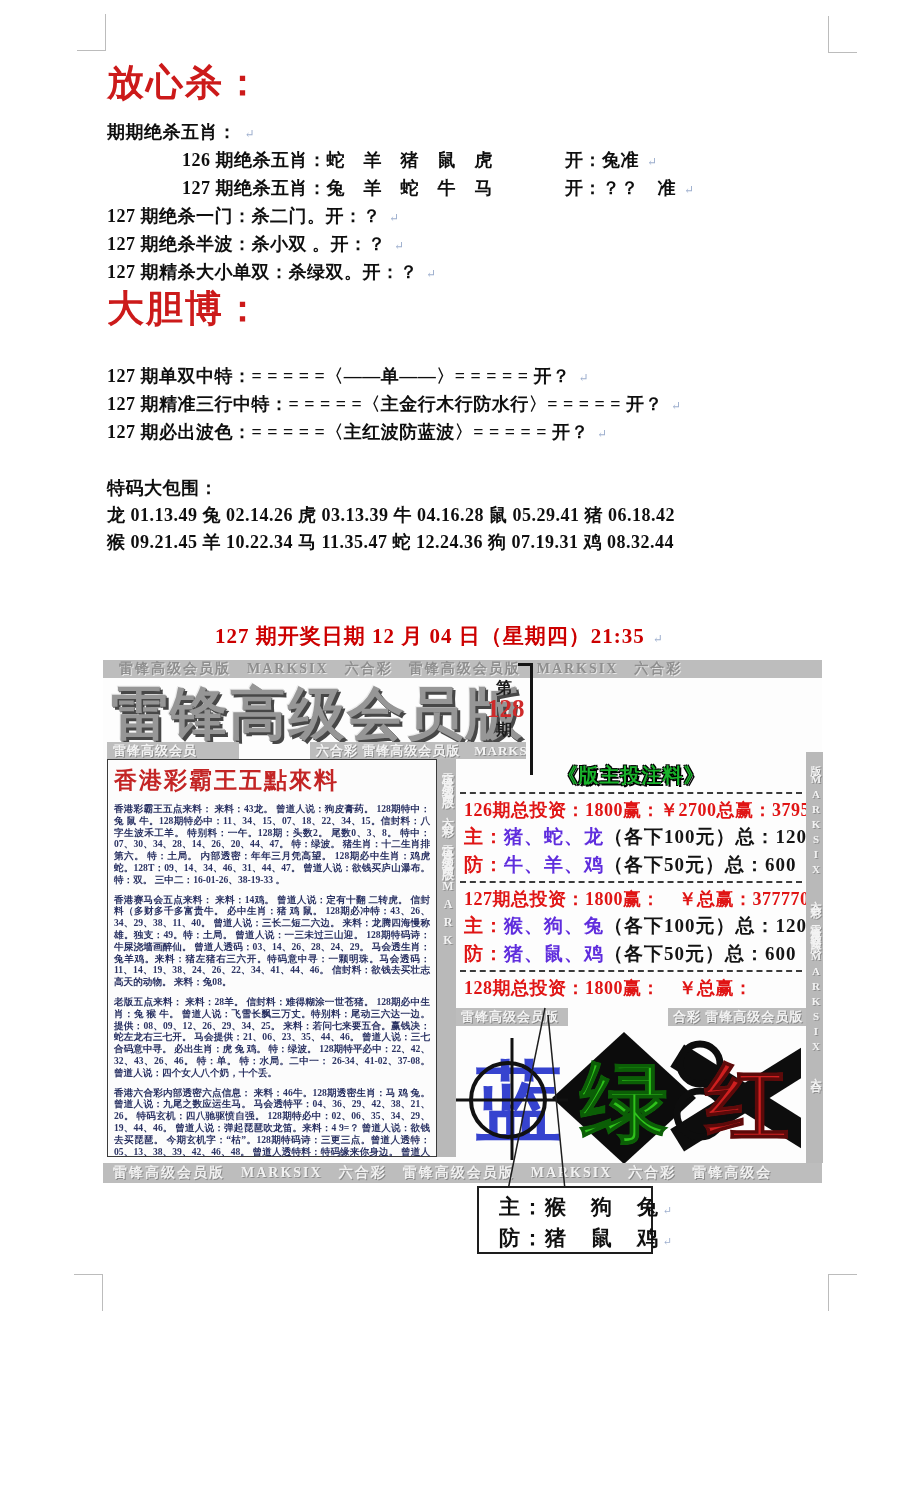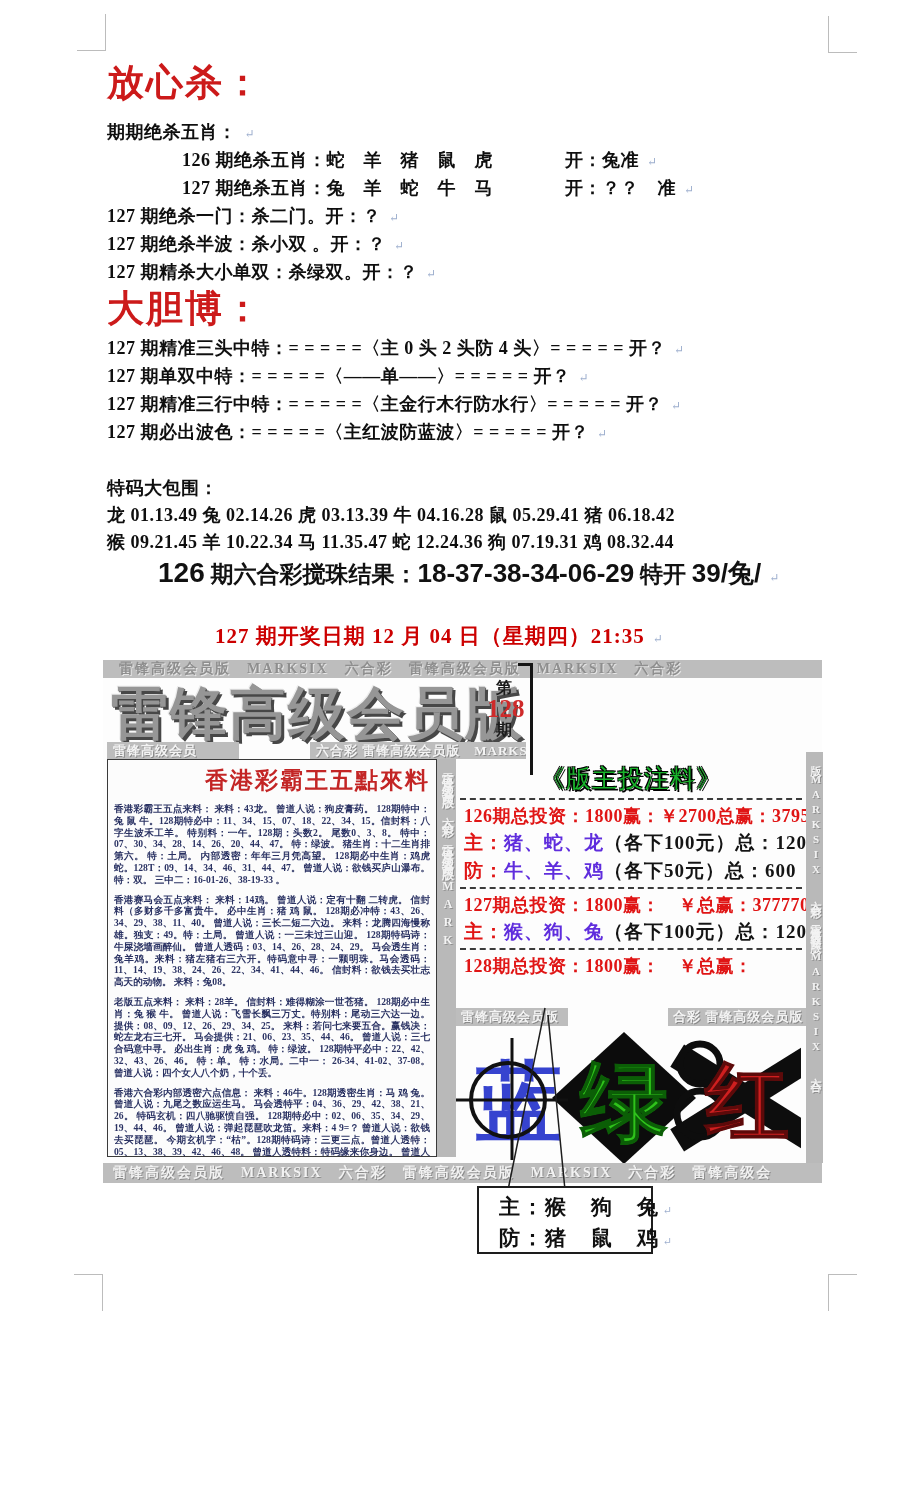--- a/index.html
+++ b/index.html
@@ -38,32 +38,32 @@
   .issue-no{font-size:25px;color:#cf2a2a;display:block;}
   .bracket-v{position:absolute;left:427px;top:3px;width:0;height:112px;border-left:3px solid #141414;}
   .bracket-t{position:absolute;left:415px;top:3px;width:15px;height:0;border-top:3px solid #141414;}
   .strip2{height:17px;line-height:17px;font-size:13px;color:#f4f4f4;letter-spacing:1px;
           top:82px;padding:0 6px;text-shadow:1px 1px 0 #8a8a8a;box-sizing:border-box;}
   .strip2-left{left:4px;width:132px;}
   .strip2-right{left:207px;width:216px;}
 
   .left-panel{position:absolute;left:4px;top:99px;width:330px;height:398px;border:1px solid #3a3a3a;
               background:#fcfcfc;box-sizing:border-box;padding:3px 6px;overflow:hidden;}
-  .lp-title{color:#c32525;font-size:23px;font-weight:bold;text-align:right;letter-spacing:2px;margin:2px 0 7px;}
+  .lp-title{color:#c32525;font-size:23px;font-weight:bold;text-align:left;letter-spacing:2px;margin:2px 0 7px;}
   .lp-para{font-size:9.6px;font-weight:bold;color:#2a3263;line-height:11.8px;text-align:justify;margin:0 0 8px;}
 
   .mid-strip{position:absolute;left:334px;top:99px;width:19px;height:398px;background:#b9b9b9;
              color:#f3f3f3;font-size:12px;font-weight:bold;writing-mode:vertical-rl;text-orientation:upright;
              letter-spacing:4px;padding-top:4px;box-sizing:border-box;overflow:hidden;text-shadow:1px 1px 0 #8f8f8f;}
   .side-strip{position:absolute;left:703px;top:92px;width:17px;height:411px;background:#b9b9b9;
               color:#f3f3f3;font-size:11px;font-weight:bold;writing-mode:vertical-rl;text-orientation:upright;
               letter-spacing:3px;padding-top:4px;box-sizing:border-box;overflow:hidden;text-shadow:1px 1px 0 #8f8f8f;}
 
   .right-panel{position:absolute;left:353px;top:99px;width:350px;height:246px;overflow:hidden;}
-  .rp-title{text-align:center;font-size:25px;font-weight:normal;color:#19b22b;letter-spacing:1px;margin:3px 0 2px;
+  .rp-title{text-align:center;font-size:20px;font-weight:bold;color:#19b22b;letter-spacing:1px;margin:3px 0 2px;
             text-shadow:2px 2px 0 #000,-1px -1px 0 #000,1px -1px 0 #000,-1px 1px 0 #000;}
   .rp-sep{border-top:2px dashed #3c3c3c;margin:3px 4px;}
   .rp-block{margin:4px 8px 2px;}
   .rp-head{font-size:18px;font-weight:bold;color:#e01515;letter-spacing:.5px;white-space:nowrap;}
   .rp-row{font-size:19px;font-weight:bold;color:#141414;margin-top:2px;white-space:nowrap;letter-spacing:1px;}
   .rp-lab{color:#e01515;}
   .rp-ani{color:#5f2ddd;}
 
   .strip3{height:18px;line-height:18px;font-size:13px;color:#f4f4f4;letter-spacing:1px;top:348px;
           padding:0 5px;text-shadow:1px 1px 0 #8a8a8a;box-sizing:border-box;}
@@ -109,39 +109,33 @@
     <span>127 期绝杀一门：杀二门。开：？</span><span class="pil">↵</span>
   </div>
   <div class="dl" style="left:107px;top:232px;">
     <span>127 期绝杀半波：杀小双 。开：？</span><span class="pil">↵</span>
   </div>
   <div class="dl" style="left:107px;top:260px;">
     <span>127 期精杀大小单双：杀绿双。开：？</span><span class="pil">↵</span>
   </div>
 
   <h1 class="red-h" style="top:284px;">大胆博：</h1>
-  <div class="dl" style="left:107px;top:336px;">
-    <span>127 期精准三头中特：= = = = =〈主 0 头 2 头防 4 头〉= = = = = 开？</span><span class="pil">↵</span>
-  </div>
   <div class="dl" style="left:107px;top:364px;">
     <span>127 期单双中特：= = = = =〈——单——〉= = = = = 开？</span><span class="pil">↵</span>
   </div>
   <div class="dl" style="left:107px;top:392px;text-align:right;">
     <span>127 期精准三行中特：= = = = =〈主金行木行防水行〉= = = = = 开？</span><span class="pil">↵</span>
   </div>
   <div class="dl" style="left:107px;top:420px;">
     <span>127 期必出波色：= = = = =〈主红波防蓝波〉= = = = = 开？</span><span class="pil">↵</span>
   </div>
   <div class="dl" style="left:107px;top:476px;">特码大包围：</div>
   <div class="dl" style="left:107px;top:503px;">龙 01.13.49 兔 02.14.26 虎 03.13.39 牛 04.16.28 鼠 05.29.41 猪 06.18.42</div>
   <div class="dl" style="left:107px;top:530px;">猴 09.21.45 羊 10.22.34 马 11.35.47 蛇 12.24.36 狗 07.19.31 鸡 08.32.44</div>
 
-  <div class="result-line">
-    <span class="result-issue">126</span><span class="result-label"> 期六合彩搅珠结果：</span><span class="result-nums">18-37-38-34-06-29</span><span class="result-tekai"> 特开 </span><span class="result-special">39/兔/</span><span class="pil">↵</span>
-  </div>
 
   <div class="date-line">
     <span>127 期开奖日期 12 月 04 日（星期四）21:35</span><span class="pil">↵</span>
   </div>
 
   <div class="flyer">
 
     <div class="strip strip-top">雷锋高级会员版　MARKSIX　六合彩　雷锋高级会员版　MARKSIX　六合彩</div>
 
     <div class="banner-title">雷锋高级会员版</div>
@@ -179,20 +173,23 @@
           <span class="rp-lab">防：</span><span class="rp-ani">牛、羊、鸡</span><span class="rp-rest">（各下50元）总：600</span>
         </div>
       </div>
       <div class="rp-sep"></div>
 
       <div class="rp-block">
         <div class="rp-head">127期总投资：1800赢：　￥总赢：377770</div>
         <div class="rp-row">
           <span class="rp-lab">主：</span><span class="rp-ani">猴、狗、兔</span><span class="rp-rest">（各下100元）总：1200</span>
         </div>
+        <div class="rp-row">
+          <span class="rp-lab">防：</span><span class="rp-ani">猪、鼠、鸡</span><span class="rp-rest">（各下50元）总：600</span>
+        </div>
       </div>
       <div class="rp-sep"></div>
 
       <div class="rp-block">
         <div class="rp-head">128期总投资：1800赢：　￥总赢：</div>
 
       </div>
     </div>
 
     <div class="strip strip3 strip3-left">雷锋高级会员版</div>

